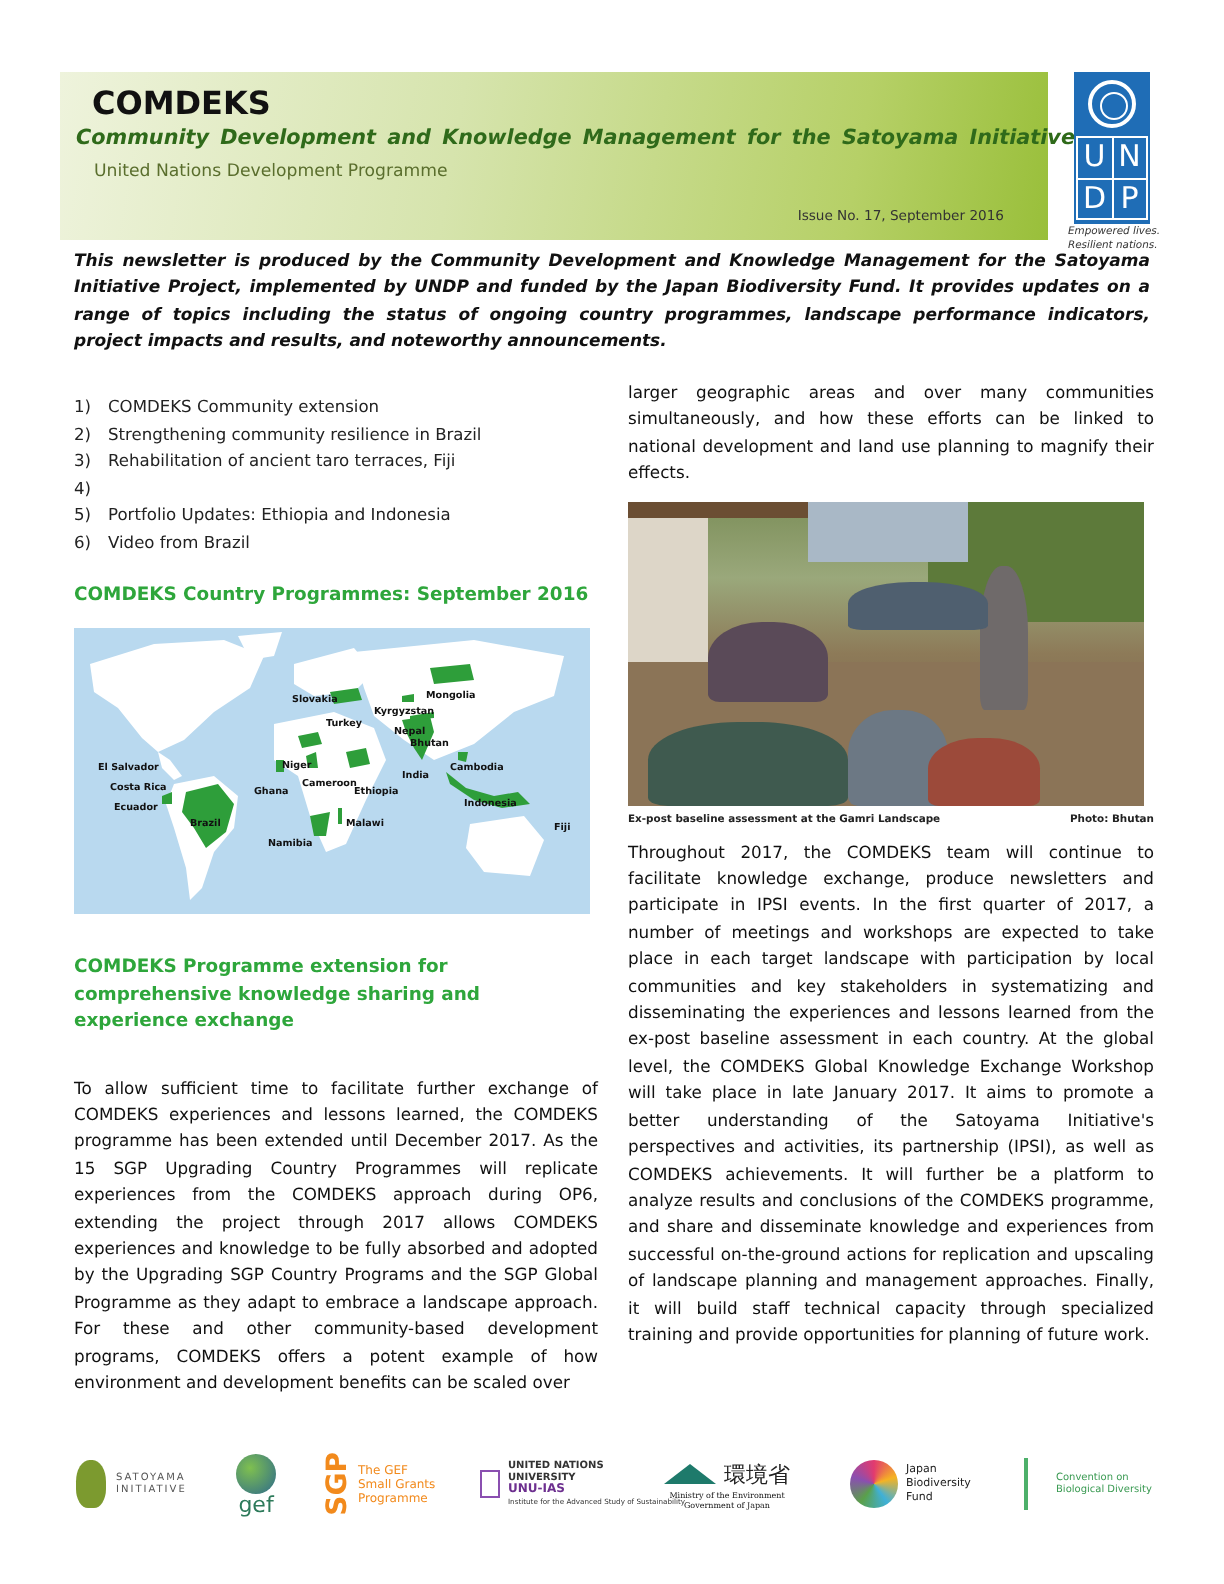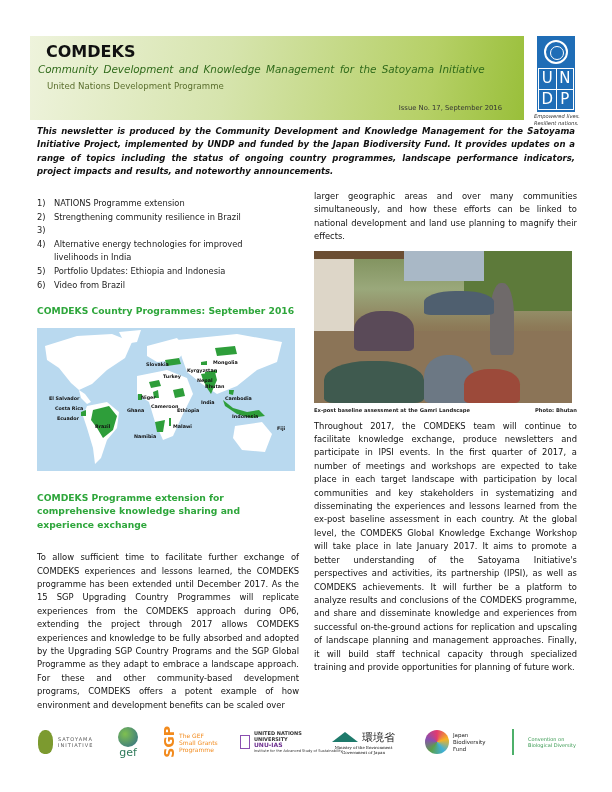--- a/index.html
+++ b/index.html
@@ -9,21 +9,21 @@
   .header {
     position: absolute; left: 30px; top: 36px; width: 494px; height: 84px;
     background: linear-gradient(100deg, #eef3dc 0%, #d6e4ad 40%, #b6d067 80%, #99bf3a 100%);
   }
   .header .brand {
     position: absolute; left: 16px; top: 6px;
     font-family: "DejaVu Sans", sans-serif; font-weight: bold; font-size: 16px; color: #111;
   }
   .header .subtitle {
     position: absolute; left: 8px; top: 27px;
-    font-family: "DejaVu Sans", sans-serif; font-weight: normal; font-style: italic;
+    font-family: "DejaVu Sans", sans-serif; font-weight: bold; font-style: italic;
     font-size: 10.4px; color: #2f6a1a; word-spacing: 2px; white-space: nowrap;
   }
   .header .org {
     position: absolute; left: 17px; top: 45px;
     font-size: 8.6px; color: #5a6e2d;
   }
   .header .issue {
     position: absolute; right: 22px; top: 68px;
     font-size: 6.8px; color: #333;
   }
@@ -140,32 +140,32 @@
   <div>Empowered lives.</div>
   <div>Resilient nations.</div>
 </div>
 
 <p class="intro">This newsletter is produced by the Community Development and Knowledge Management for the Satoyama Initiative Project, implemented by UNDP and funded by the Japan Biodiversity Fund. It provides updates on a range of topics including the status of ongoing country programmes, landscape performance indicators, project impacts and results, and noteworthy announcements.</p>
 
 <div class="col-left">
   <ul class="hl-list">
     <li>
         <span class="num">1)</span>
-        <span>NATIONS Programme extension</span>
+        <span>COMDEKS Community extension</span>
       </li>
     <li>
         <span class="num">2)</span>
         <span>Strengthening community resilience in Brazil</span>
       </li>
     <li>
         <span class="num">3)</span>
+        <span>Rehabilitation of ancient taro terraces, Fiji</span>
       </li>
     <li>
         <span class="num">4)</span>
-        <span style="width:230px">Alternative energy technologies for improved livelihoods in India</span>
       </li>
     <li>
         <span class="num">5)</span>
         <span>Portfolio Updates: Ethiopia and Indonesia</span>
       </li>
     <li>
         <span class="num">6)</span>
         <span>Video from Brazil</span>
       </li>
   </ul>

